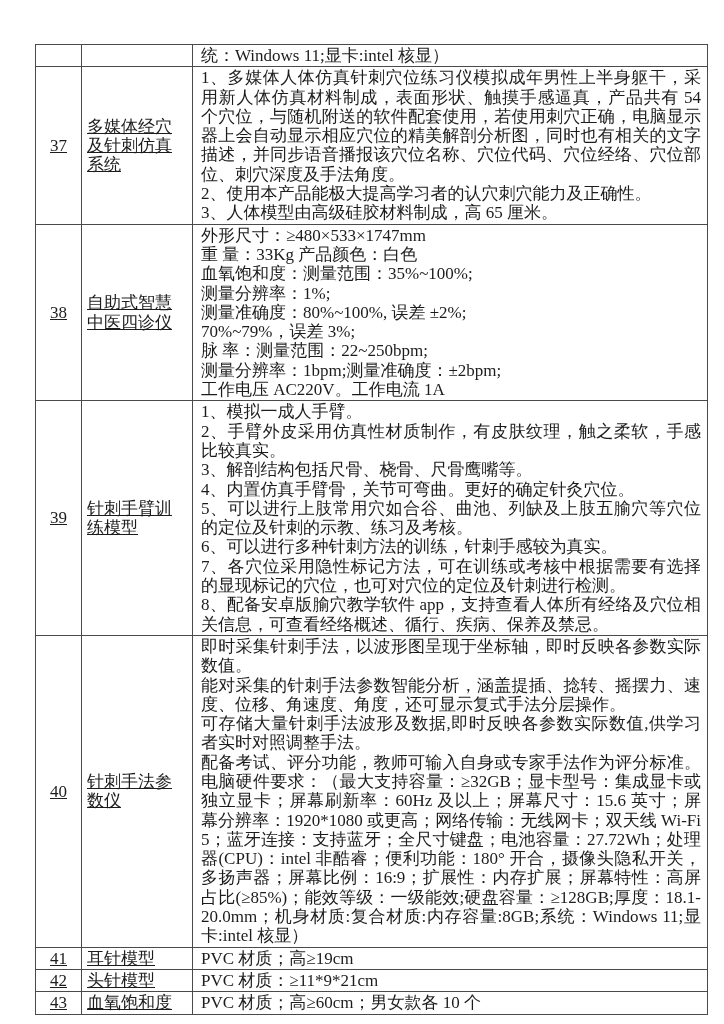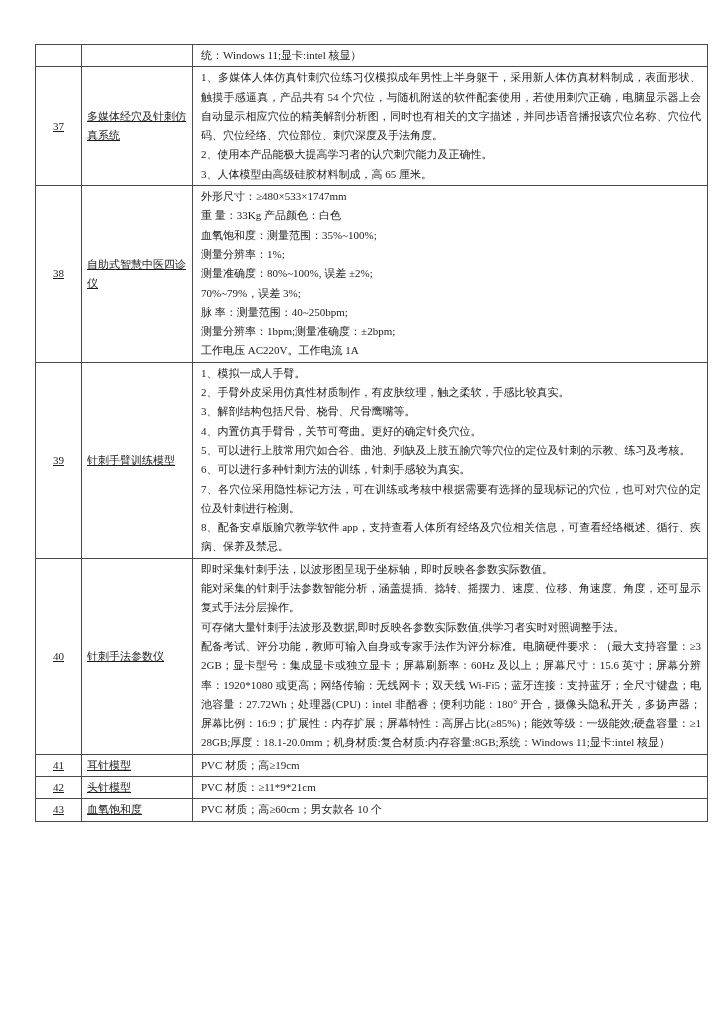--- a/index.html
+++ b/index.html
@@ -10,21 +10,21 @@
     color:#1c1c1c;
     position:relative;
   }
   .page{position:absolute;inset:0;background:#fff;}
   table.spec{
     position:absolute;left:35px;top:44px;width:655px;
     border-collapse:collapse;table-layout:fixed;
   }
   td{
     border:1px solid #4a4a4a;
-    font-size:11px;
+    font-size:17px;
     line-height:19.3px;
     vertical-align:middle;
     word-break:break-all;
   }
   td.c-no{width:41px;text-align:center;padding:0 2px;text-decoration:underline;}
   td.c-name{width:100px;text-align:left;padding:1px 5px;text-decoration:underline;}
   td.c-desc{width:500px;padding:1px 6px 1px 8px;text-align:justify;vertical-align:middle;}
   td.c-desc p{margin:0;}
 </style>
 </head>
@@ -54,21 +54,21 @@
   <tr>
     <td class="c-no">38</td>
     <td class="c-name">自助式智慧中医四诊仪</td>
     <td class="c-desc">
             <p>外形尺寸：≥480×533×1747mm</p>
             <p>重 量：33Kg 产品颜色：白色</p>
             <p>血氧饱和度：测量范围：35%~100%;</p>
             <p>测量分辨率：1%;</p>
             <p>测量准确度：80%~100%, 误差 ±2%;</p>
             <p>70%~79%，误差 3%;</p>
-            <p>脉 率：测量范围：40~250bpm;</p>
+            <p>脉 率：测量范围：22~250bpm;</p>
             <p>测量分辨率：1bpm;测量准确度：±2bpm;</p>
             <p>工作电压 AC220V。工作电流 1A</p>
           </td>
   </tr>
 
   <tr>
     <td class="c-no">39</td>
     <td class="c-name">针刺手臂训练模型</td>
     <td class="c-desc">
             <p>1、模拟一成人手臂。</p>

